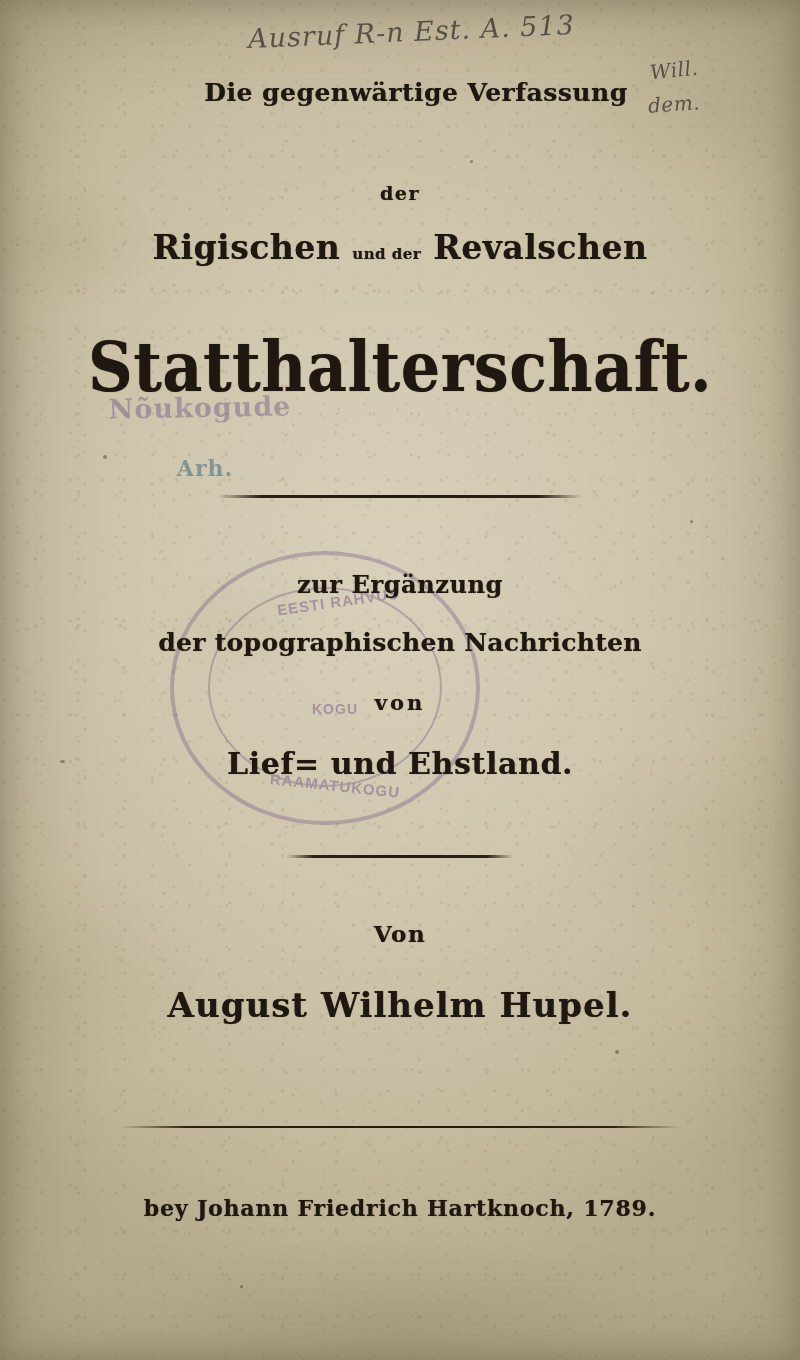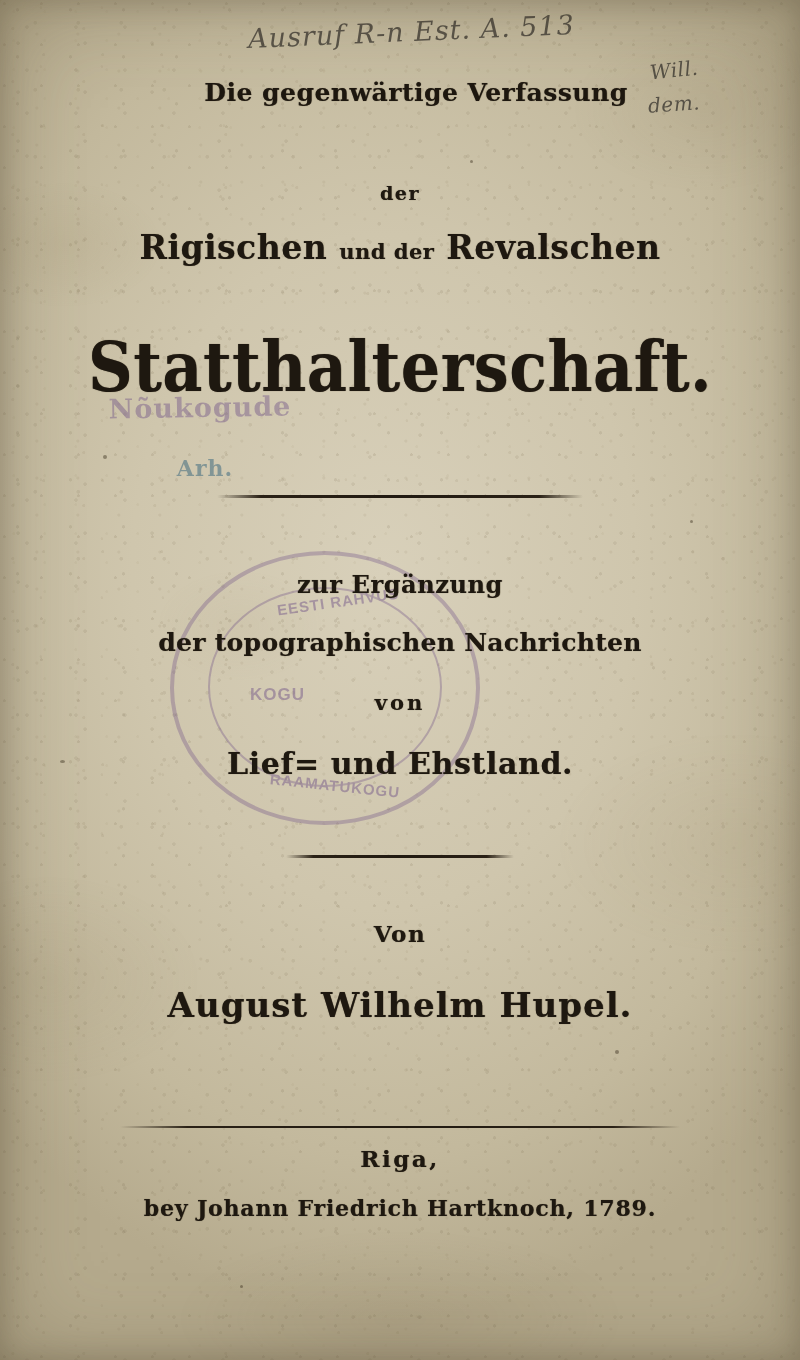--- a/index.html
+++ b/index.html
@@ -110,21 +110,21 @@
     letter-spacing: 1.5px;
     margin-top: 22px;
   }
   .line3 {
     position: absolute;
     top: 228px; left: 0; right: 0;
     font-size: 33px;
     letter-spacing: .5px;
   }
   .line3 .small {
-    font-size: 21px;
+    font-size: 15px;
     letter-spacing: .5px;
   }
   .line4 {
     position: absolute;
     top: 330px; left: 0; right: 0;
     font-size: 62px;
     letter-spacing: .5px;
     transform: scaleY(1.12);
   }
 
@@ -270,21 +270,21 @@
   <div class="dark-speck" style="left:60px;top:760px;width:5px;height:3px;"></div>
   <div class="dark-speck" style="left:615px;top:1050px;width:4px;height:4px;"></div>
   <div class="dark-speck" style="left:240px;top:1285px;width:3px;height:3px;"></div>
   <div class="dark-speck" style="left:470px;top:160px;width:3px;height:3px;"></div>
 
   <div class="stamp">
     <div class="stamp-ring o"></div>
     <div class="stamp-ring i"></div>
     <div class="stamp-txt" style="left:58px;top:48px;width:240px;text-align:center;font-size:15px;transform:rotate(-8deg);">EESTI RAHVUS</div>
     <div class="stamp-txt" style="left:50px;top:232px;width:250px;text-align:center;font-size:15px;transform:rotate(6deg);">RAAMATUKOGU</div>
-    <div class="stamp-txt" style="left:90px;top:140px;width:170px;font-size:17px;">KOGU</div>
+    <div class="stamp-txt" style="left:90px;top:156px;width:170px;text-align:center;font-size:14px;">KOGU</div>
   </div>
   <div class="stamp-line2">Nõukogude</div>
   <div class="stamp-line3">Arh.</div>
 
   <div class="hand hand-1">Ausruf R-n   Est. A. 513</div>
   <div class="hand hand-2">Will.</div>
   <div class="hand hand-3">dem.</div>
 
   <div class="content">
 
@@ -306,19 +306,18 @@
     <div class="fraktur ink sub3">von</div>
     <div class="fraktur ink sub4">Lief= und Ehstland.</div>
 
     <div class="rule r2"></div>
 
     <div class="fraktur ink byline">Von</div>
     <div class="fraktur ink author">August Wilhelm Hupel.</div>
 
     <div class="rule r3"></div>
 
-    <div class="fraktur ink place">Riga,</div>
     <div class="fraktur ink imprint">bey Johann Friedrich Hartknoch, 1789.</div>
 
   </div>
 
   <div class="edge-shade"></div>
 </div>
 
 </body></html>

